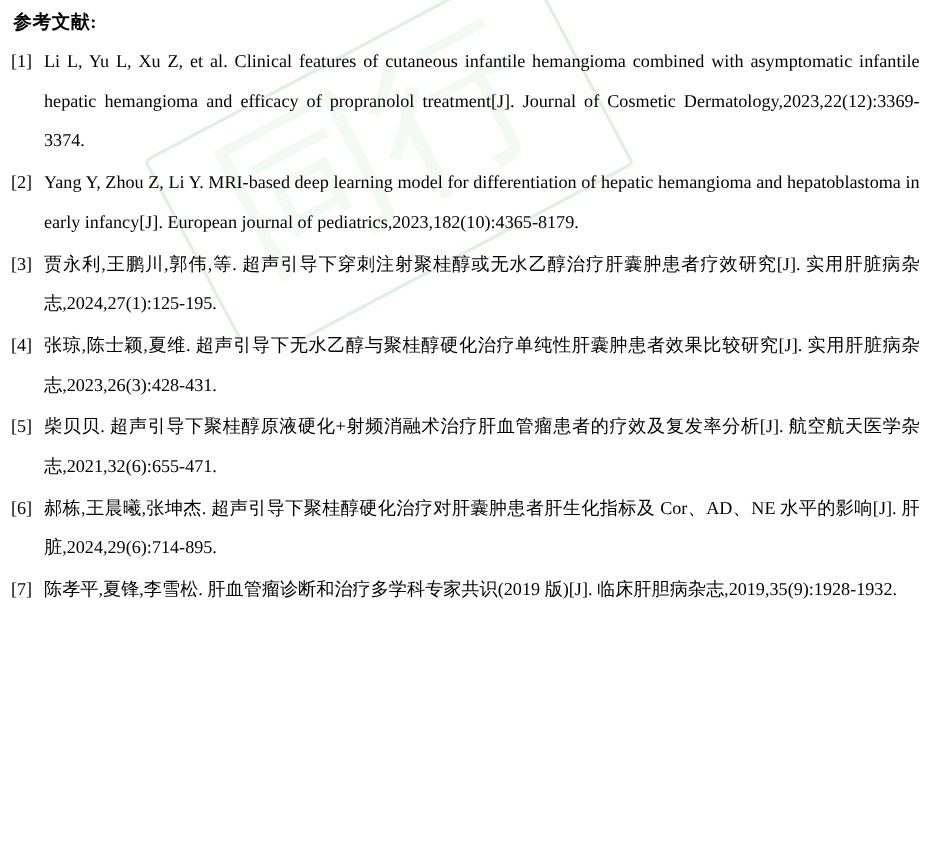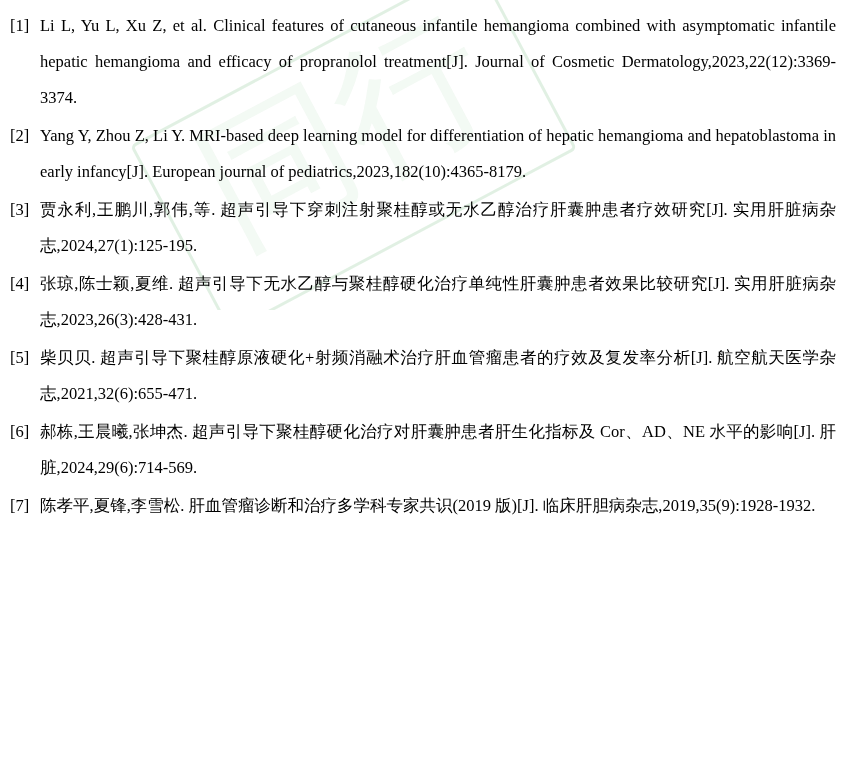--- a/index.html
+++ b/index.html
@@ -89,20 +89,21 @@
     <svg width="470" height="320" viewBox="0 0 470 320" xmlns="http://www.w3.org/2000/svg">
       <g transform="rotate(-28 235 160)" fill="none" stroke="#9ed0a6" stroke-width="3">
         <rect x="40" y="52" width="390" height="210" rx="4"></rect>
         <text x="235" y="190" font-family="'Liberation Sans', sans-serif" font-size="150" fill="#b6dcbb" stroke="none" text-anchor="middle" opacity="0.55">同行</text>
       </g>
     </svg>
   </div>
 
   <div class="content">
 
+    <div class="section-title">参考文献:</div>
 
     <ul class="ref-list">
 
       <li class="ref-item">
         <span class="ref-num">[1]</span>
         <span class="ref-text">Li L, Yu L, Xu Z, et al. Clinical features of cutaneous infantile hemangioma combined with asymptomatic infantile hepatic hemangioma and efficacy of propranolol treatment[J]. Journal of Cosmetic Dermatology,2023,22(12):3369-3374.</span>
       </li>
 
       <li class="ref-item">
         <span class="ref-num">[2]</span>
@@ -119,21 +120,21 @@
         <span class="ref-text cn">张琼,陈士颖,夏维. 超声引导下无水乙醇与聚桂醇硬化治疗单纯性肝囊肿患者效果比较研究[J]. 实用肝脏病杂志,2023,26(3):428-431.</span>
       </li>
 
       <li class="ref-item">
         <span class="ref-num">[5]</span>
         <span class="ref-text cn">柴贝贝. 超声引导下聚桂醇原液硬化+射频消融术治疗肝血管瘤患者的疗效及复发率分析[J]. 航空航天医学杂志,2021,32(6):655-471.</span>
       </li>
 
       <li class="ref-item">
         <span class="ref-num">[6]</span>
-        <span class="ref-text cn">郝栋,王晨曦,张坤杰. 超声引导下聚桂醇硬化治疗对肝囊肿患者肝生化指标及 Cor、AD、NE 水平的影响[J]. 肝脏,2024,29(6):714-569.</span>
+        <span class="ref-text cn">郝栋,王晨曦,张坤杰. 超声引导下聚桂醇硬化治疗对肝囊肿患者肝生化指标及 Cor、AD、NE 水平的影响[J]. 肝脏,2024,29(6):714-895.</span>
       </li>
 
       <li class="ref-item">
         <span class="ref-num">[7]</span>
         <span class="ref-text cn">陈孝平,夏锋,李雪松. 肝血管瘤诊断和治疗多学科专家共识(2019 版)[J]. 临床肝胆病杂志,2019,35(9):1928-1932.</span>
       </li>
 
     </ul>
   </div>
 </div>

